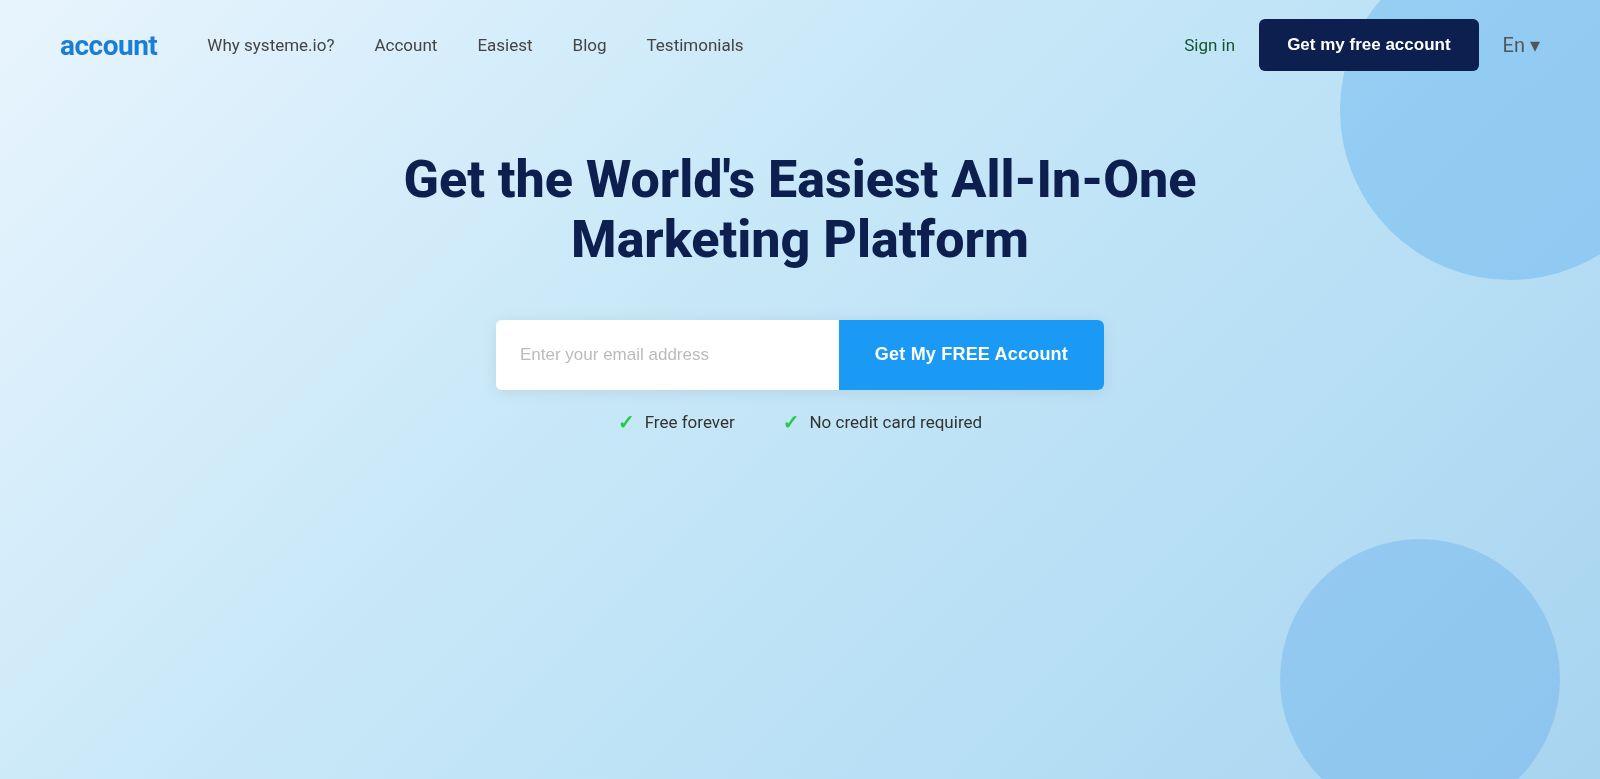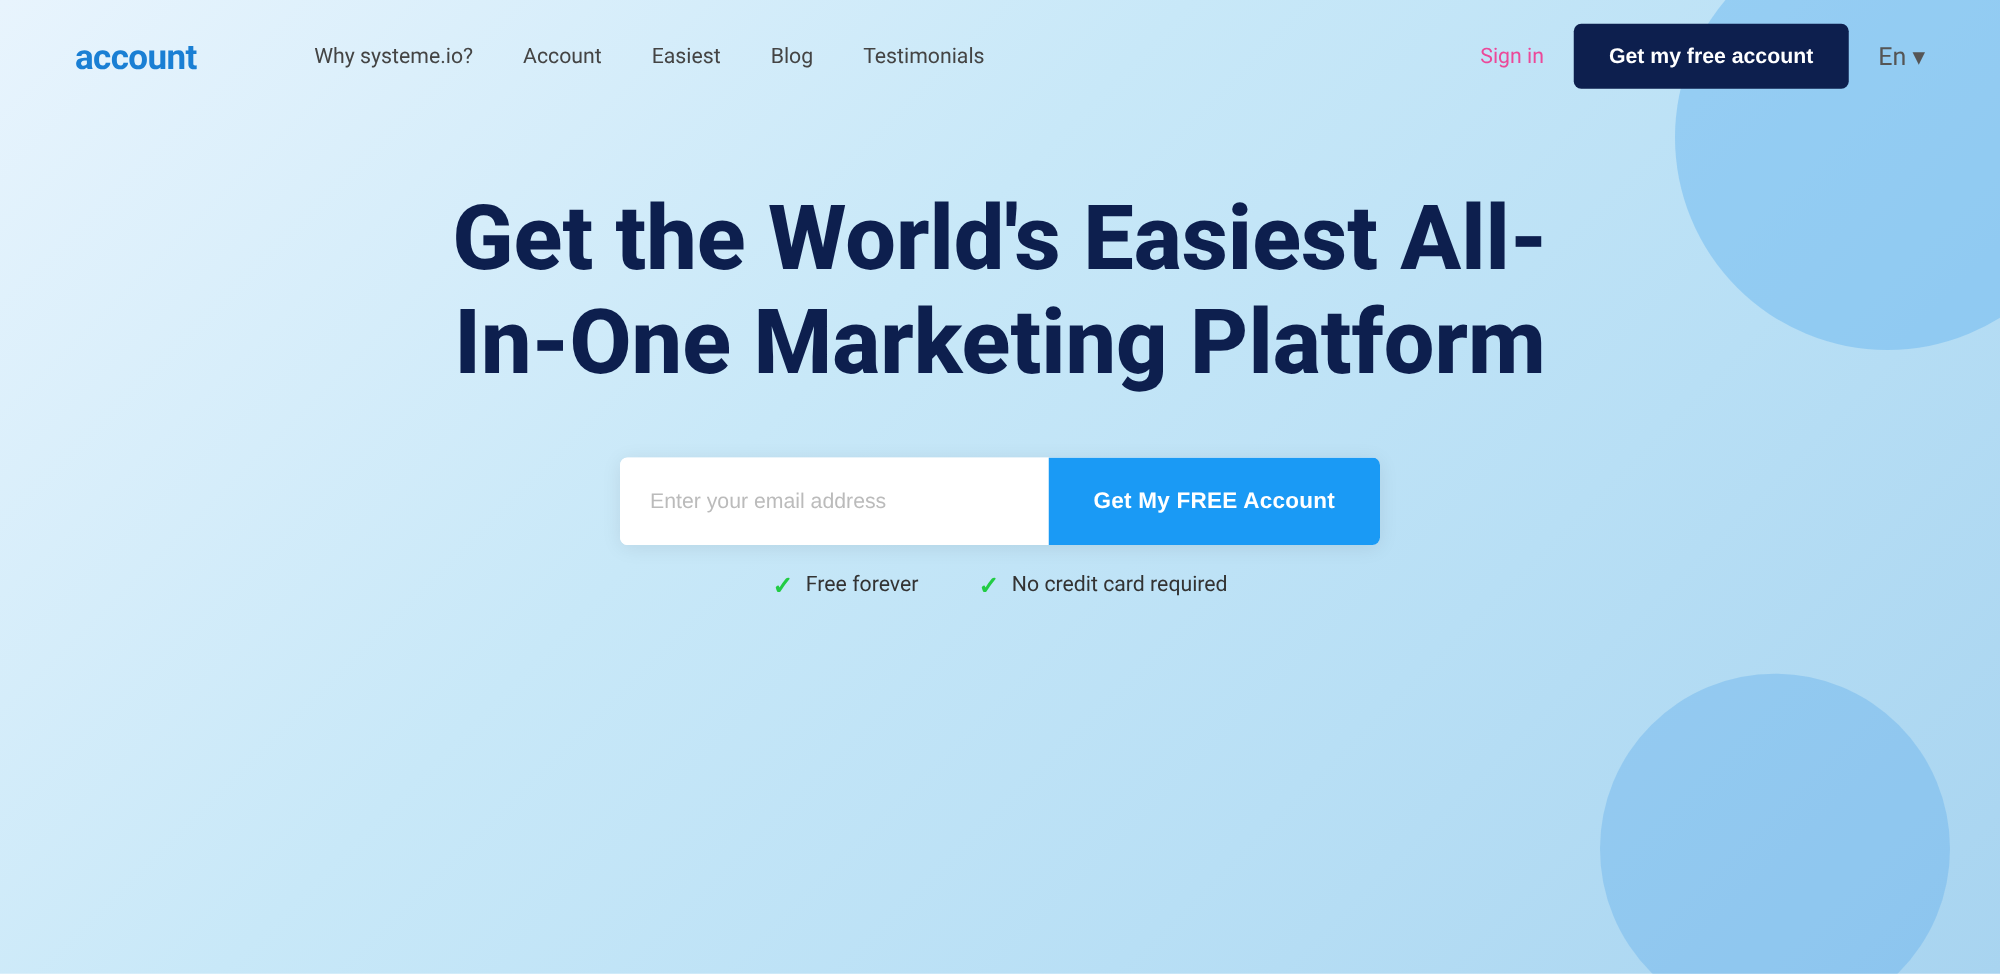--- a/index.html
+++ b/index.html
@@ -58,39 +58,38 @@
       color: #1a7fd4;
       margin-right: 50px;
       letter-spacing: -0.5px;
     }
 
     .nav-links {
       display: flex;
       align-items: center;
       gap: 40px;
       flex: 1;
-      margin-left: 44px;
     }
 
     .nav-link {
       font-size: 17px;
       color: #444;
       text-decoration: none;
       cursor: pointer;
     }
 
     .nav-right {
       display: flex;
       align-items: center;
       gap: 24px;
     }
 
     .nav-signin {
       font-size: 17px;
-      color: #ec4899;
+      color: #14532d;
       text-decoration: none;
       cursor: pointer;
     }
 
     .nav-cta-btn {
       background: #0d1f4e;
       color: #fff;
       border: none;
       border-radius: 6px;
       padding: 16px 28px;
@@ -114,21 +113,21 @@
       position: relative;
       z-index: 5;
       display: flex;
       flex-direction: column;
       align-items: center;
       text-align: center;
       padding-top: 60px;
     }
 
     .hero-title {
-      font-size: 72px;
+      font-size: 52px;
       font-weight: 800;
       color: #0d1f4e;
       line-height: 1.15;
       max-width: 900px;
       margin-bottom: 50px;
     }
 
     
     .hero-form {
       display: flex;

